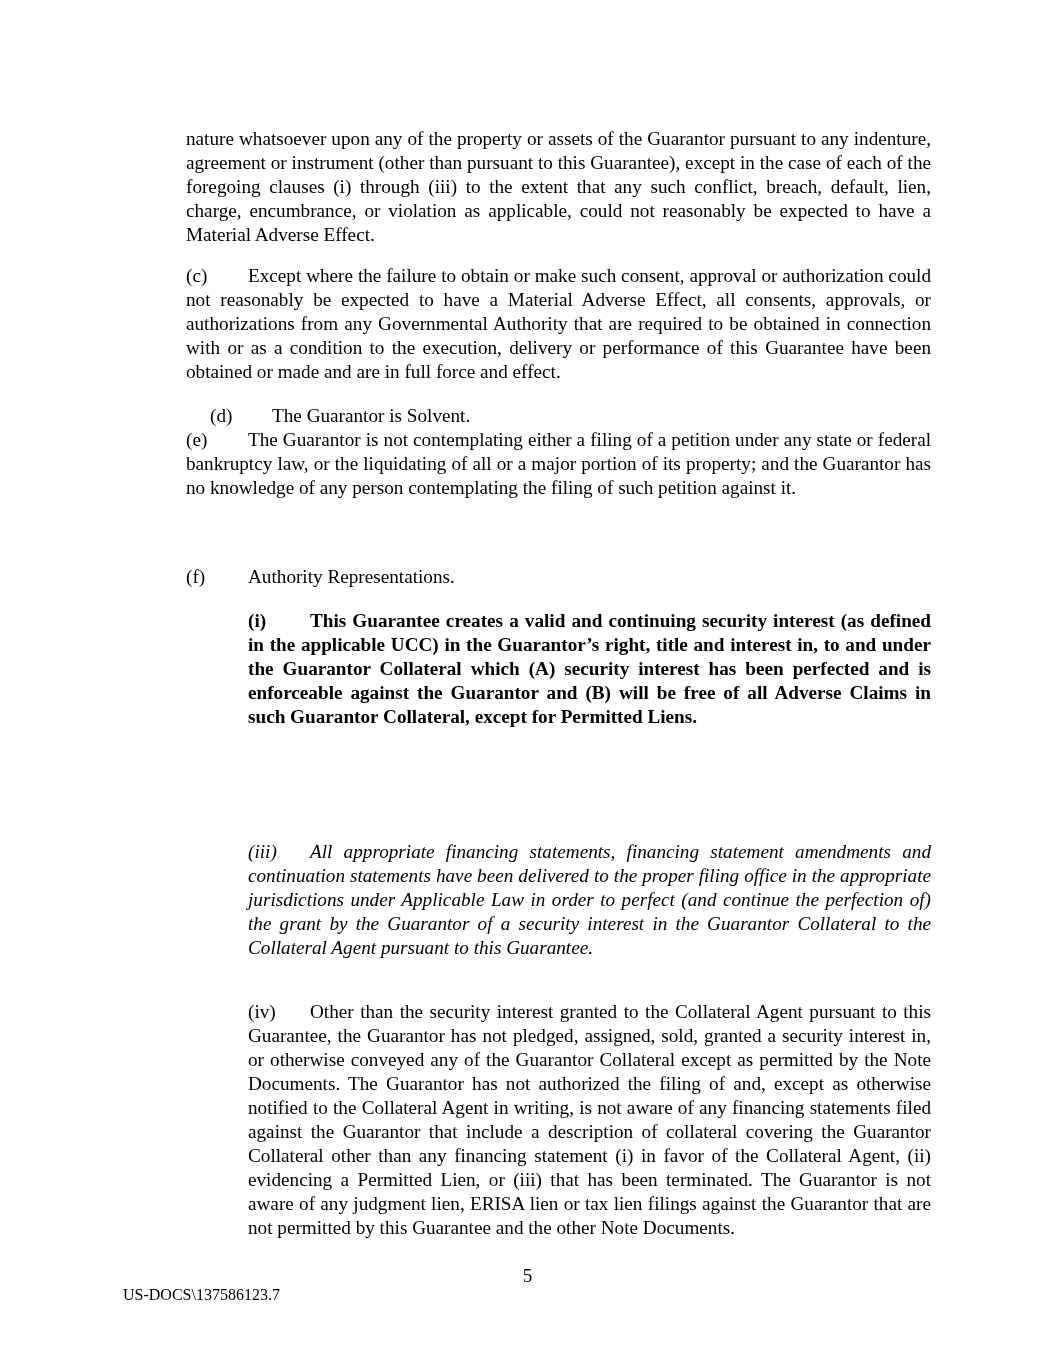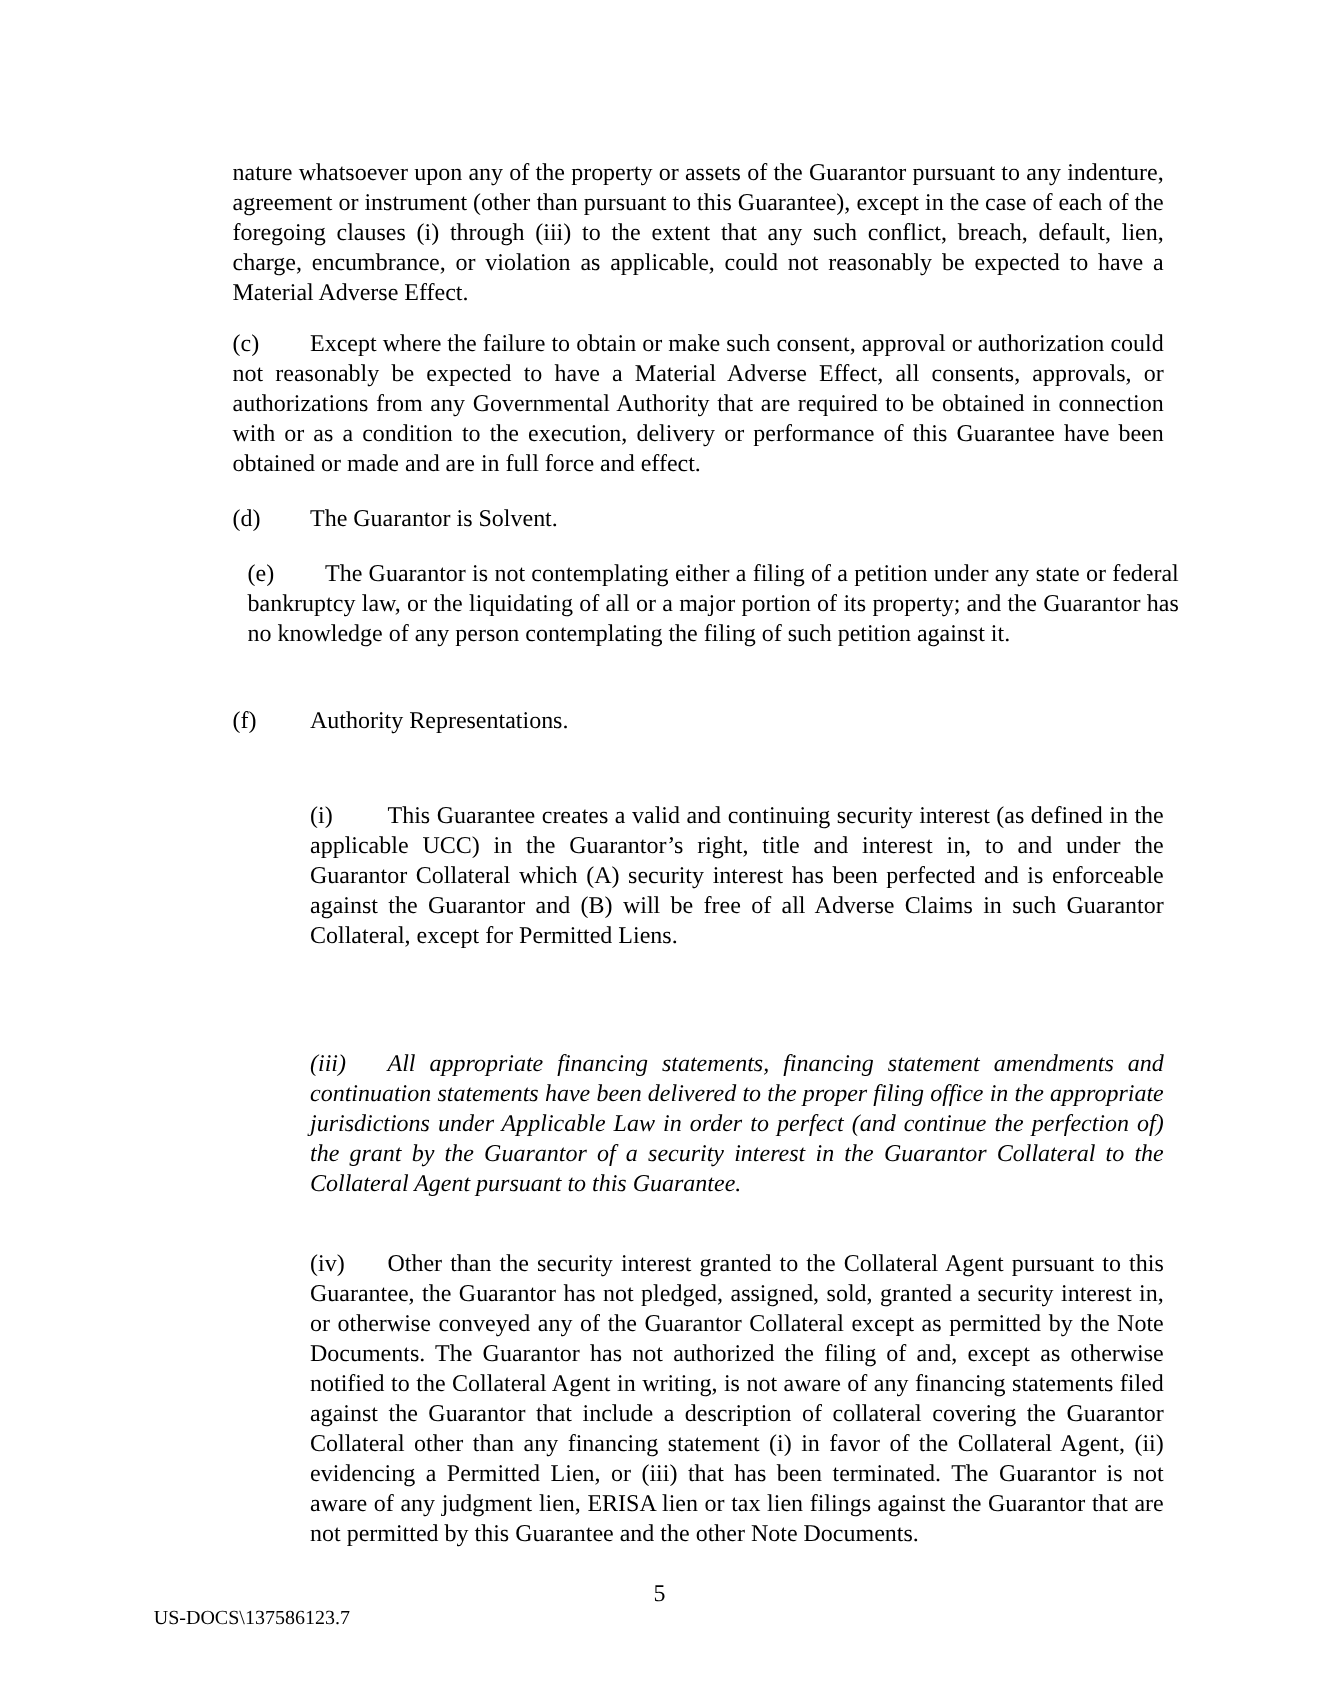--- a/index.html
+++ b/index.html
@@ -35,33 +35,33 @@
 <body>
 
 <div class="page">
 
   <p class="para full last-left" style="top:127px;">nature whatsoever upon any of the property or assets of the Guarantor pursuant to any indenture, agreement or instrument (other than pursuant to this Guarantee), except in the case of each of the foregoing clauses (i) through (iii) to the extent that any such conflict, breach, default, lien, charge, encumbrance, or violation as applicable, could not reasonably be expected to have a Material Adverse Effect.</p>
 
   <p class="para full last-left" style="top:264px;">
     <span class="label lbl-top">(c)</span><span>Except where the failure to obtain or make such consent, approval or authorization could not reasonably be expected to have a Material Adverse Effect, all consents, approvals, or authorizations from any Governmental Authority that are required to be obtained in connection with or as a condition to the execution, delivery or performance of this Guarantee have been obtained or made and are in full force and effect.</span>
   </p>
 
-  <p class="para full last-left" style="top:404px;">
+  <p class="para full last-left" style="top:404px;margin-left:24px;">
     <span class="label lbl-top">(d)</span><span>The Guarantor is Solvent.</span>
   </p>
 
-  <p class="para full last-left" style="top:448px;margin-left:12px;">
+  <p class="para full last-left" style="top:428px;">
     <span class="label lbl-top">(e)</span><span>The Guarantor is not contemplating either a filing of a petition under any state or federal bankruptcy law, or the liquidating of all or a major portion of its property; and the Guarantor has no knowledge of any person contemplating the filing of such petition against it.</span>
   </p>
 
   <p class="para full last-left" style="top:565px;">
     <span class="label lbl-top">(f)</span><span>Authority Representations.</span>
   </p>
 
-  <p class="para indent last-left" style="top:641px;">
+  <p class="para indent last-left" style="top:609px;font-weight:bold;">
     <span class="label lbl-sub">(i)</span><span>This Guarantee creates a valid and continuing security interest (as defined in the applicable UCC) in the Guarantor’s right, title and interest in, to and under the Guarantor Collateral which (A) security interest has been perfected and is enforceable against the Guarantor and (B) will be free of all Adverse Claims in such Guarantor Collateral, except for Permitted Liens.</span>
   </p>
 
 
   <p class="para indent last-left" style="top:840px;font-style:italic;">
     <span class="label lbl-sub">(iii)</span><span>All appropriate financing statements, financing statement amendments and continuation statements have been delivered to the proper filing office in the appropriate jurisdictions under Applicable Law in order to perfect (and continue the perfection of) the grant by the Guarantor of a security interest in the Guarantor Collateral to the Collateral Agent pursuant to this Guarantee.</span>
   </p>
 
   <p class="para indent last-left" style="top:1000px;">
     <span class="label lbl-sub">(iv)</span><span>Other than the security interest granted to the Collateral Agent pursuant to this Guarantee, the Guarantor has not pledged, assigned, sold, granted a security interest in, or otherwise conveyed any of the Guarantor Collateral except as permitted by the Note Documents.  The Guarantor has not authorized the filing of and, except as otherwise notified to the Collateral Agent in writing, is not aware of any financing statements filed against the Guarantor that include a description of collateral covering the Guarantor Collateral other than any financing statement (i) in favor of the Collateral Agent, (ii) evidencing a Permitted Lien, or (iii) that has been terminated.  The Guarantor is not aware of any judgment lien, ERISA lien or tax lien filings against the Guarantor that are not permitted by this Guarantee and the other Note Documents.</span>

